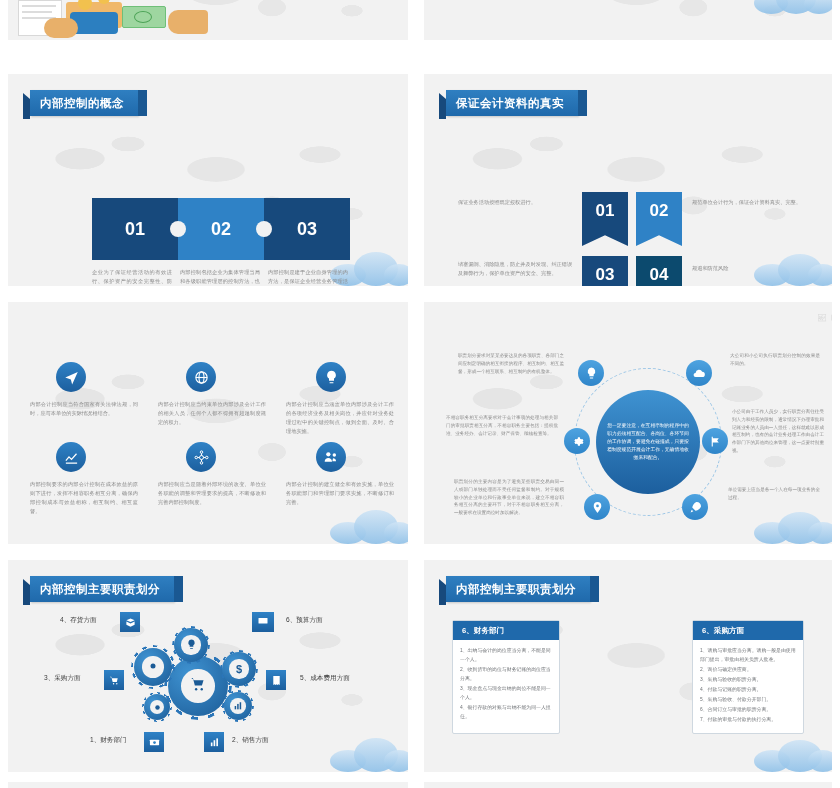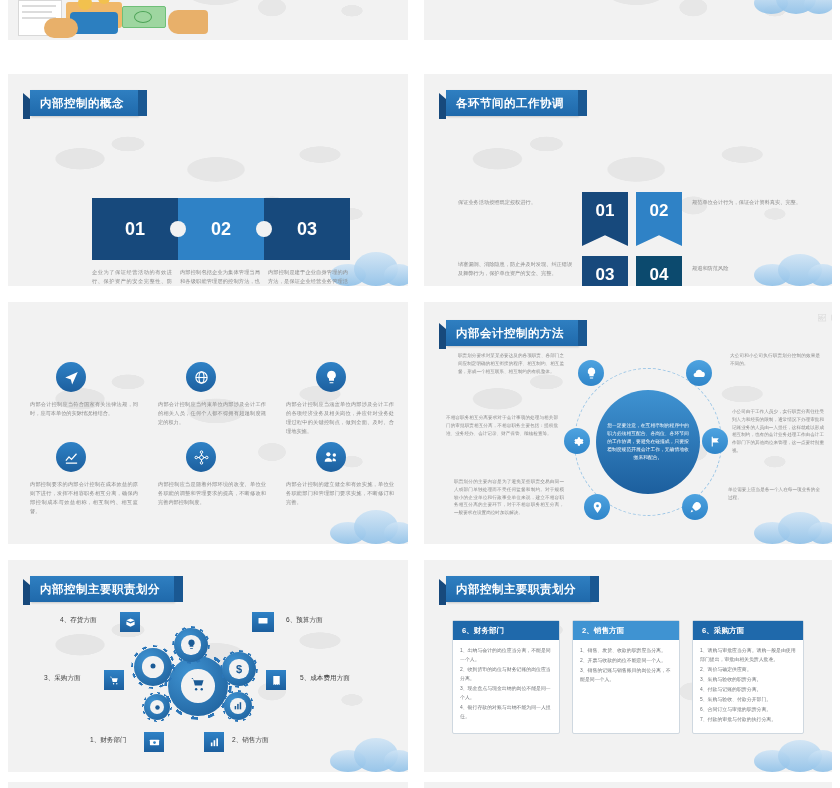--- a/index.html
+++ b/index.html
@@ -255,21 +255,21 @@
   </div>
 
   <div class="slide" style="left:424px; top:74px; width:408px; height:212px;">
     <div class="mapbg"></div>
     <div class="cloud" style="left:330px; top:180px; width:84px; height:32px;">
       <b style="left:0;top:10px;width:36px;height:22px;"></b>
       <b style="left:24px;top:0;width:44px;height:32px;"></b>
       <b style="left:54px;top:10px;width:30px;height:22px;"></b>
     </div>
     <div class="ribbon" style="left:22px; top:16px;">
-      <span>各环节间的工作协调</span>
+      <span>保证会计资料的真实</span>
       <span class="tail"></span>
     </div>
 
     <div class="flag" style="left:158px; top:118px; background:#17497c;">
       <span>01</span>
     </div>
     <div class="flag" style="left:212px; top:118px; background:#2f82c6;">
       <span>02</span>
     </div>
     <div class="flag" style="left:158px; top:182px; background:#17497c;">
@@ -345,24 +345,20 @@
   </div>
 
   <div class="slide" style="left:424px; top:302px; width:408px; height:242px;">
     <div class="mapbg"></div>
     <div class="cloud" style="left:330px; top:210px; width:84px; height:32px;">
       <b style="left:0;top:10px;width:36px;height:22px;"></b>
       <b style="left:24px;top:0;width:44px;height:32px;"></b>
       <b style="left:54px;top:10px;width:30px;height:22px;"></b>
     </div>
     <div class="wm" style="left:392px; top:20px;">图元素</div>
-    <div class="ribbon" style="left:22px; top:18px;">
-      <span>内部会计控制的方法</span>
-      <span class="tail"></span>
-    </div>
 
     <div class="center-ring" style="left:150px; top:66px; width:148px; height:148px;"></div>
     <div class="center-box" style="left:172px; top:88px; width:104px; height:104px;">您一定要注意，在互相牵制的程序中的职力必须相互配合、各岗位、各环节间的工作协调，要避免在碰撞成，只要按着制度规范开展会计工作，无确情地收缴来和配合。</div>
 
     <div class="circ-icon lt" style="left:154px; top:58px; width:26px; height:26px;">
       <svg width="13" height="13" viewBox="0 0 24 24" fill="#fff">
           <path d="M9 21h6v-1.5H9V21zm3-20a7 7 0 00-4 12.7V17h8v-3.3A7 7 0 0012 1z"></path>
         </svg>
     </div>
     <div class="circ-icon lt" style="left:262px; top:58px; width:26px; height:26px;">
@@ -536,28 +532,20 @@
     <div class="card" style="left:28px; top:60px; width:108px; height:114px;">
       <div class="card-head" style="background:#1f69ab;">6、财务部门</div>
       <div class="card-body">
         <div>1、出纳与会计的岗位应当分离，不能是同一个人。</div>
         <div>2、收到货币的岗位与财务记账的岗位应当分离。</div>
         <div>3、现金盘点与现金出纳的岗位不能是同一个人。</div>
         <div>4、银行存款的对账与出纳不能为同一人担任。</div>
       </div>
     </div>
 
-    <div class="card" style="left:148px; top:60px; width:108px; height:114px;">
-      <div class="card-head" style="background:#3f93d2;">2、销售方面</div>
-      <div class="card-body">
-        <div>1、销售、发货、收款的职责应当分离。</div>
-        <div>2、开票与收款的岗位不能是同一个人。</div>
-        <div>3、销售的记账与销售账目的岗位分离，不能是同一个人。</div>
-      </div>
-    </div>
 
     <div class="card" style="left:268px; top:60px; width:112px; height:114px;">
       <div class="card-head" style="background:#1f69ab;">6、采购方面</div>
       <div class="card-body">
         <div>1、请购与审批应当分离。请购一般是由使用部门提出，审批由相关负责人批准。</div>
         <div>2、询价与确定供应商。</div>
         <div>3、采购与验收的职责分离。</div>
         <div>4、付款与记账的职责分离。</div>
         <div>5、采购与验收、付款分开部门。</div>
         <div>6、合同订立与审批的职责分离。</div>

